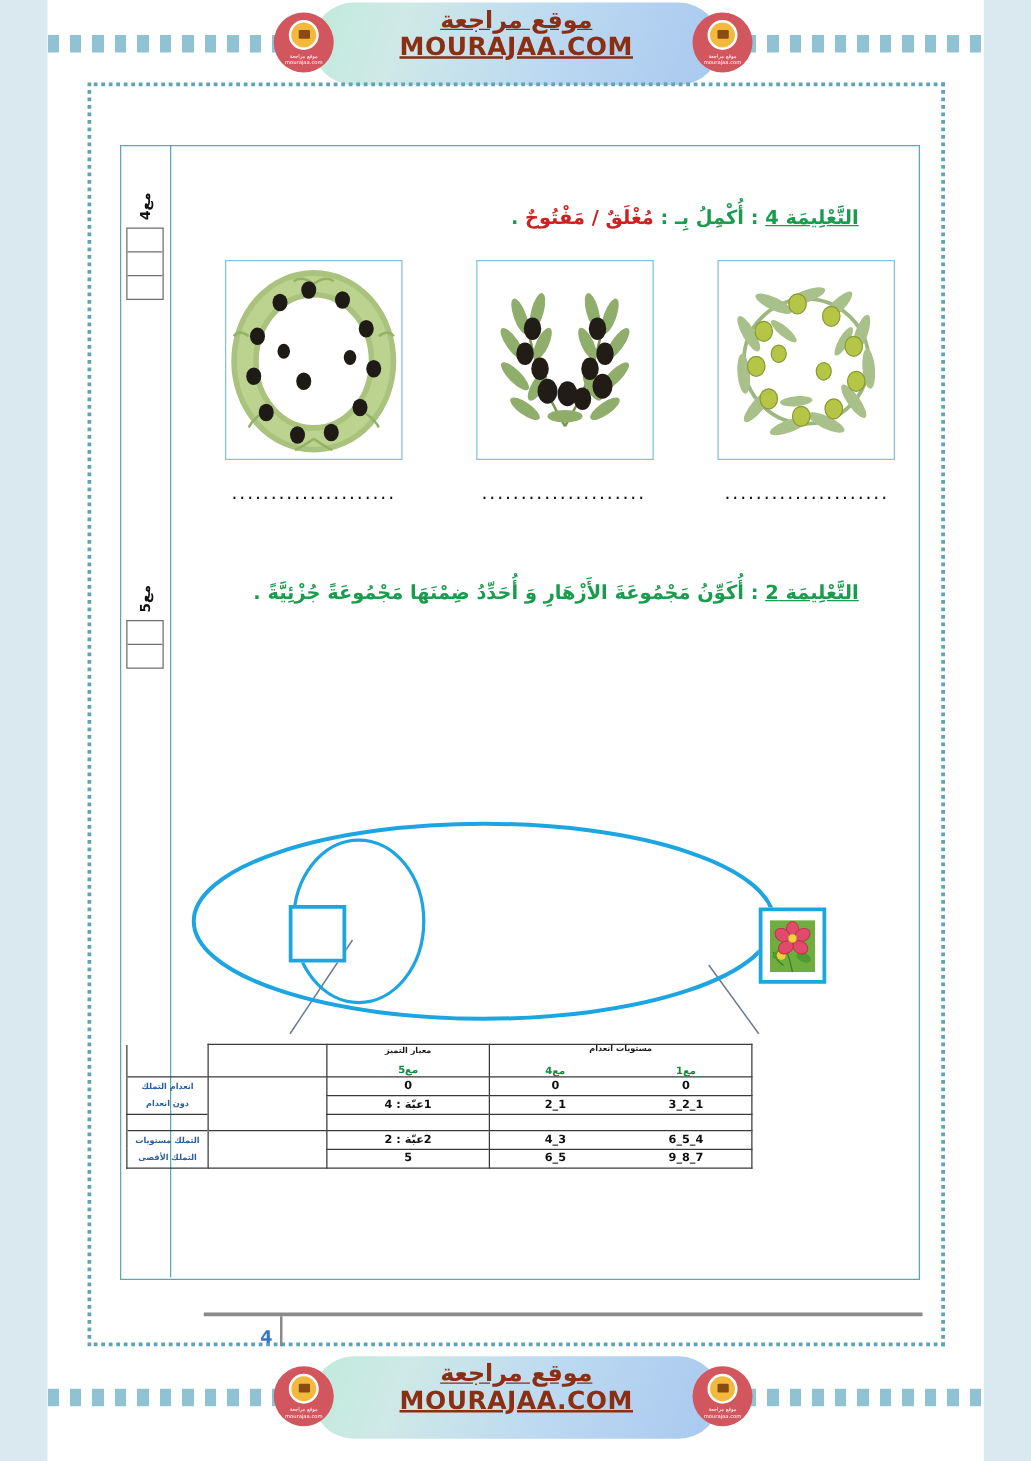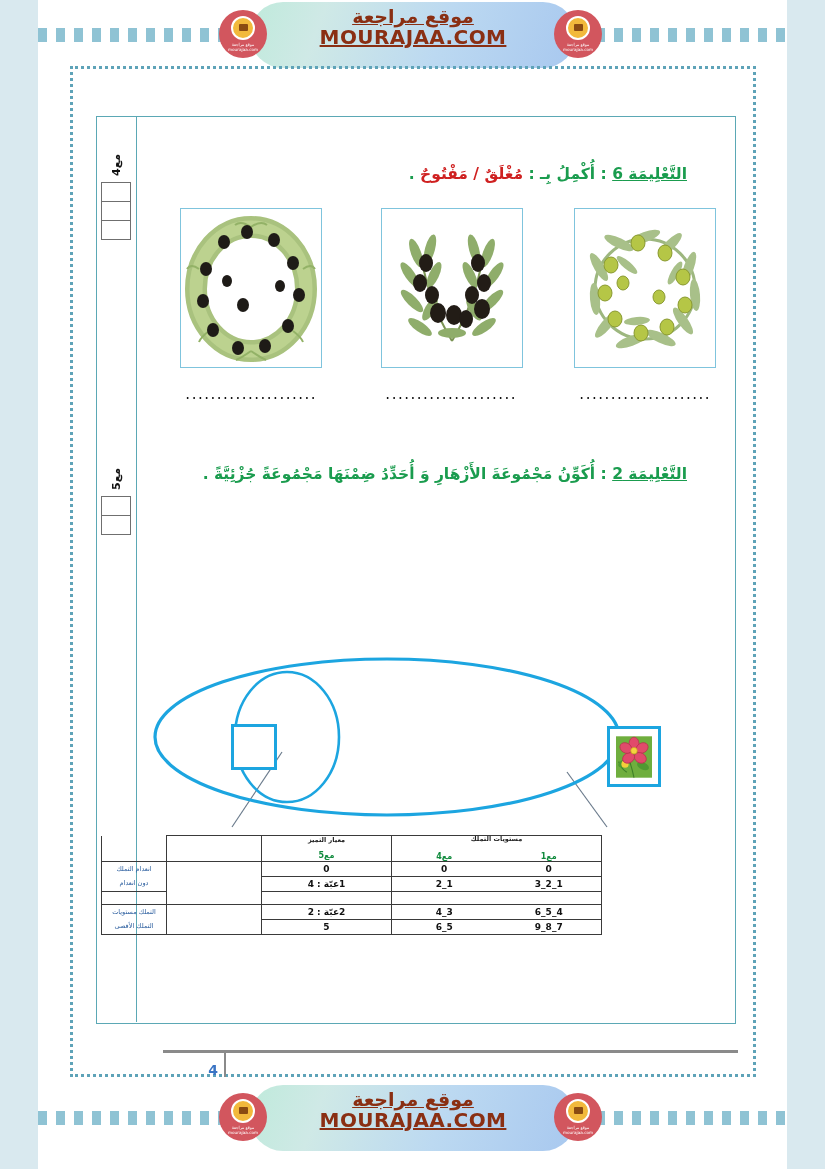--- a/index.html
+++ b/index.html
@@ -108,21 +108,21 @@
   .tbl-wrap{position:absolute;left:5px;top:718px;width:500px;}
   table.score{border-collapse:collapse;width:500px;direction:rtl;table-layout:fixed;}
   table.score td{border:1px solid #3a3a3a;padding:0;vertical-align:middle;text-align:center;}
   .t-title{
     color:#d8232a;font-weight:bold;font-size:13.5px;text-align:center;
     border:1px solid #3a3a3a;border-bottom:1px solid #3a3a3a;height:18px;
   }
   .hdr-ar{font-size:6.5px;color:#1b1b1b;font-weight:bold;line-height:1.2;}
   .hdr-code{font-size:8px;color:#0f8a3c;font-weight:bold;}
   .num{font-size:9px;font-weight:bold;color:#111;}
-  .rlabel{font-size:6.5px;color:#2a5d9e;font-weight:normal;line-height:1.35;text-align:center;}
+  .rlabel{font-size:6.5px;color:#2a5d9e;font-weight:bold;line-height:1.35;text-align:center;}
   .cellpad{padding:2px 3px;}
 
   
   .foot-rule{
     position:absolute;left:125px;top:1050px;width:575px;height:3px;background:#8a8a8a;
   }
   .foot-tick{position:absolute;left:186px;top:1053px;width:2px;height:24px;background:#8a8a8a;}
   .pagenum{
     position:absolute;left:166px;top:1062px;width:18px;text-align:center;
     color:#3a74c4;font-weight:bold;font-size:14px;
@@ -168,21 +168,21 @@
       <div class="score-group" style="top:352px;">
         <span class="score-label">مع5</span>
         <div class="score-boxes">
           <div></div>
           <div></div>
         </div>
       </div>
     </div>
 
     <div class="instr" style="right:48px;top:48px;">
-      <span class="tag">التَّعْلِيمَة 6</span><span> : أُكْمِلُ بِـ : </span><span class="red">مُغْلَقٌ / مَفْتُوحٌ</span><span> .</span>
+      <span class="tag">التَّعْلِيمَة 4</span><span> : أُكْمِلُ بِـ : </span><span class="red">مُغْلَقٌ / مَفْتُوحٌ</span><span> .</span>
     </div>
 
     <div class="imgcard" style="left:83px;top:91px;">
       <svg viewBox="0 0 140 158" width="140" height="158">
         <g>
           <ellipse cx="70" cy="80" rx="55" ry="62" fill="none" stroke="#a9c27e" stroke-width="22"></ellipse>
           <ellipse cx="70" cy="80" rx="55" ry="62" fill="none" stroke="#bcd28f" stroke-width="13"></ellipse>
           <g stroke="#93b267" stroke-width="2" fill="none">
             <path d="M70 18 q10 -7 16 -2"></path>
               <path d="M70 18 q-10 -7 -16 -2"></path>
@@ -334,21 +334,21 @@
           <col style="width:210px">
             <col style="width:130px">
             <col style="width:95px">
             <col style="width:65px">
         </colgroup>
         <tbody>
 
 
           <tr>
             <td class="cellpad">
-              <div class="hdr-ar">مستويات التملك</div>
+              <div class="hdr-ar">مستويات انعدام</div>
               <div style="display:flex;margin-top:8px;">
                 <div style="flex:1" class="hdr-code">مع1</div>
                 <div style="flex:1" class="hdr-code">مع4</div>
               </div>
             </td>
             <td class="cellpad">
               <div class="hdr-ar">معيار التميز</div>
               <div class="hdr-code" style="margin-top:6px;">مع5</div>
             </td>
             <td></td>

